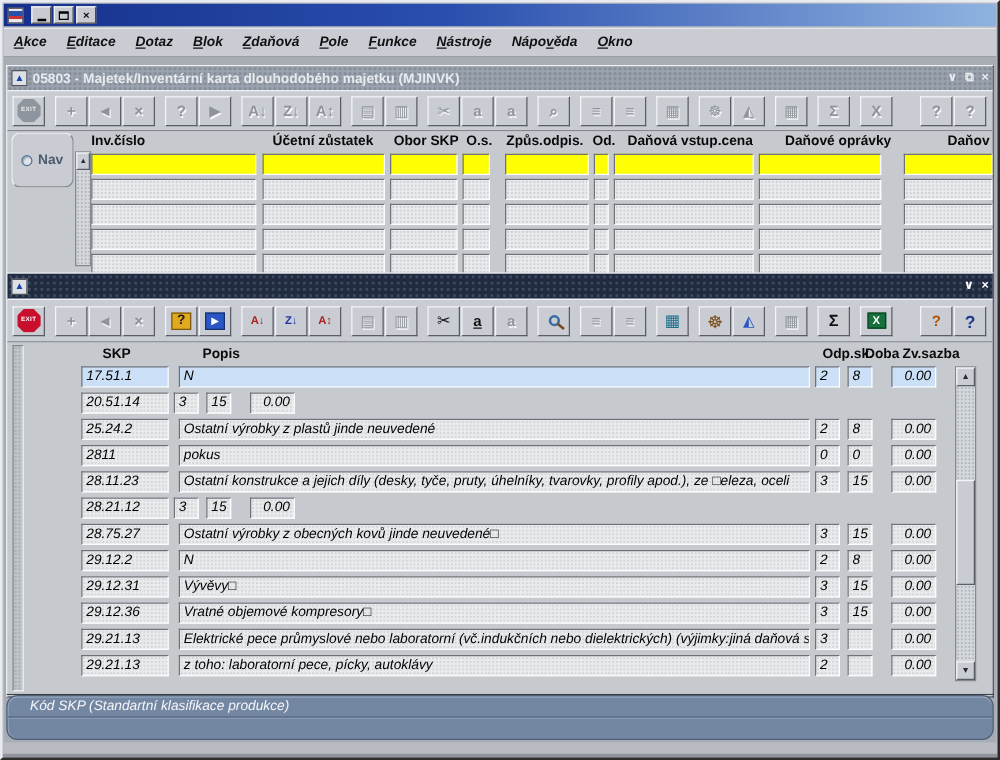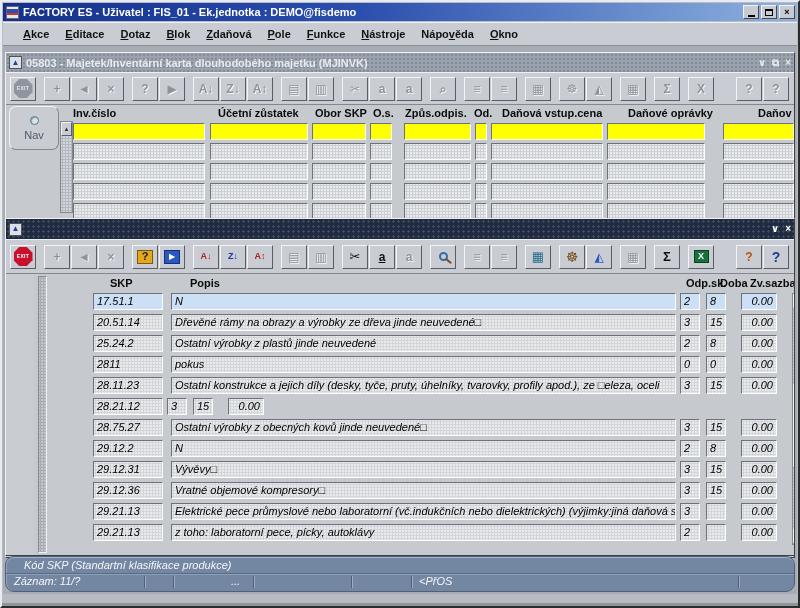--- a/index.html
+++ b/index.html
@@ -20,21 +20,21 @@
   .wbtn { width:16px; height:14px; margin-left:2px; background:#c8ccd2;
     border:1px solid; border-color:#f4f4f4 #4a4a4a #4a4a4a #f4f4f4;
     display:flex; align-items:center; justify-content:center;
     font-size:9px; font-weight:bold; color:#000; line-height:1; }
   .wbtn.min span { display:block; width:7px; height:2px; background:#000; margin-top:7px; }
   .wbtn.max span { display:block; width:8px; height:7px; border:1px solid #000; border-top-width:2px; }
 
   
   .menubar { position:absolute; top:20px; left:1px; right:1px; height:24px;
     background:#c9cdd3; border-bottom:1px solid #8a8e94; box-shadow:inset 0 1px 0 #f0f2f4;
-    display:flex; align-items:center; padding-left:12px; font-weight:bold; color:#111; }
+    display:flex; align-items:center; padding-left:0; font-weight:bold; color:#111;font-style:italic; }
   .mitem { padding:3px 8px; white-space:nowrap; }
   .mitem .u { text-decoration:underline; }
 
   
   .mdi { position:absolute; top:44px; left:1px; right:1px; bottom:12px; background:#a8adb5; overflow:hidden; }
 
   
   .cwin { position:absolute; left:2px; right:2px; border:1px solid; border-color:#eef0f4 #3c3f44 #3c3f44 #eef0f4; background:#c9cdd2; }
   .ctitle { height:19px; display:flex; align-items:center; padding:0 3px; font-weight:bold; white-space:nowrap; overflow:hidden; }
   .wicon { width:13px; height:13px; margin-right:4px; background:#dde1e6; border:1px solid #50545a;
@@ -77,21 +77,21 @@
      right:-6px; bottom:-3px; transform:rotate(40deg); }
   .c-cal .glyph { color:#1f6e8c; font-size:13px; }
   .c-wheel .glyph { color:#7a4a16; font-size:14px; }
   .c-prism .glyph { color:#2a57c4; font-size:12px; }
   .c-excel .glyph { width:15px; height:13px; background:#18703c; color:#fff; font-size:9px; border:1px solid #0c4022; }
   .c-helpw .glyph { color:#b05510; font-size:12px; }
   .c-help .glyph { color:#203a90; font-size:14px; }
 
   
   .wbody { position:relative; height:calc(100% - 52px); background:#c6cacf; overflow:hidden; }
-  .win2 .wbody { height:calc(100% - 55px);margin-left:28px; }
+  .win2 .wbody { height:calc(100% - 55px); }
   .vstrip { position:absolute; left:4px; top:2px; bottom:2px; width:9px; background:#c2c6cb;
     border:1px solid; border-color:#84888e #f0f2f4 #f0f2f4 #84888e;
     background-image:radial-gradient(circle, rgba(90,100,112,.25) 1px, transparent 1.2px); background-size:3px 3px; }
 
   .hl { position:absolute; top:2px; font-weight:bold; color:#0a0a0a; white-space:nowrap; }
   
   .w1h1{left:67px}.w1h2{left:212px}.w1h3{left:309px}.w1h4{left:367px}.w1h5{left:399px}
   .w1h6{left:468px}.w1h7{left:496px}.w1h8{left:622px}.w1h9{left:752px}
   
   .w2h1{left:76px; top:3px}.w2h2{left:156px; top:3px}.w2h3{left:652px; top:3px}.w2h4{left:686px; top:3px}.w2h5{left:716px; top:3px}
@@ -105,21 +105,21 @@
   .rows1 { position:absolute; top:18px; left:0; right:0; }
   .r1 { display:flex; padding-left:67px; margin-bottom:3px; }
   .r1 .f { background-image:radial-gradient(circle, rgba(130,138,148,.28) 1px, transparent 1.1px); }
   .r1.yellow .f { background:#feff00; background-image:none; }
   .k1{width:133px}.k2{width:100px;margin-left:5px}.k3{width:54px;margin-left:4px}.k4{width:22px;margin-left:4px}
   .k5{width:68px;margin-left:12px}.k6{width:12px;margin-left:4px}.k7{width:113px;margin-left:4px}
   .k8{width:99px;margin-left:4px}.k9{width:72px;margin-left:18px}
 
   .navtab { position:absolute; left:3px; top:1px; width:50px; height:44px; background:#c9cdd3;
     border:1px solid; border-color:#f0f2f4 #84888e #84888e #f0f2f4; border-radius:7px 7px 7px 7px;
-    display:flex; align-items:center; justify-content:center; gap:4px; color:#4c5a6e; font-weight:normal;flex-direction:column; }
+    display:flex; align-items:center; justify-content:center; gap:4px; color:#4c5a6e; font-weight:bold; }
   .radio { width:9px; height:9px; border-radius:50%; background:#dfe3e8; border:1px solid #5a7294;
     box-shadow:inset 1px 1px 1px #8aa; }
 
   .sb1 { position:absolute; left:54px; top:16px; width:13px; height:92px; background:#d4d7dc;
     background-image:radial-gradient(circle, rgba(100,110,122,.3) 1px, transparent 1.1px); background-size:3px 3px;
     border:1px solid #84888e; }
   .sbtn { width:100%; height:14px; background:#c9cdd3; border:1px solid; border-color:#f2f4f6 #5a5e64 #5a5e64 #f2f4f6;
     display:flex; align-items:center; justify-content:center; font-size:6px; color:#2a2e33; }
 
   
@@ -150,21 +150,20 @@
   .tick { position:absolute; top:2px; width:1px; height:12px; background:#4f6078; box-shadow:1px 0 0 #9cadc4; }
   .tk1{left:138px}.tk2{left:167px}.tk3{left:247px}.tk4{left:345px}.tk5{left:405px}.tk6{left:732px}
 </style>
 </head>
 <body>
 
 <div class="app">
 
   <div class="titlebar">
     <div class="appicon"></div>
-    <div class="cap">FACTORY ES - Uživatel : FIS_01 - Ek.jednotka : DEMO@fisdemo</div>
     <div class="wbtn min">
         <span></span>
       </div>
     <div class="wbtn max">
         <span></span>
       </div>
     <div class="wbtn">
         <span>×</span>
       </div>
   </div>
@@ -501,21 +500,20 @@
   <div class="r2 current">
     <span class="f skp">17.51.1</span>
     <span class="f popis">N</span>
     <span class="f odp">2</span>
     <span class="f doba">8</span>
     <span class="f sazba">0.00</span>
   </div>
 
   <div class="r2">
     <span class="f skp">20.51.14</span>
-    <span class="f popis">Dřevěné rámy na obrazy a výrobky ze dřeva jinde neuvedené□</span>
     <span class="f odp">3</span>
     <span class="f doba">15</span>
     <span class="f sazba">0.00</span>
   </div>
 
   <div class="r2">
     <span class="f skp">25.24.2</span>
     <span class="f popis">Ostatní výrobky z plastů jinde neuvedené</span>
     <span class="f odp">2</span>
     <span class="f doba">8</span>
@@ -600,27 +598,16 @@
           <div class="thumb"></div>
           <div class="sbtn down">
               <span>▼</span>
             </div>
         </div>
       </div>
     </div>
 
     <div class="console">
       <div class="con1">Kód SKP (Standartní klasifikace produkce)</div>
-      <div class="con2">
-        <span class="rec">Záznam: 11/?</span>
-        <span class="tick tk1"></span>
-        <span class="tick tk2"></span>
-        <span class="dots3">...</span>
-        <span class="tick tk3"></span>
-        <span class="tick tk4"></span>
-        <span class="tick tk5"></span>
-        <span class="mode">&lt;PřOS</span>
-        <span class="tick tk6"></span>
-      </div>
     </div>
 
   </div>
 </div>
 
 </body></html>

